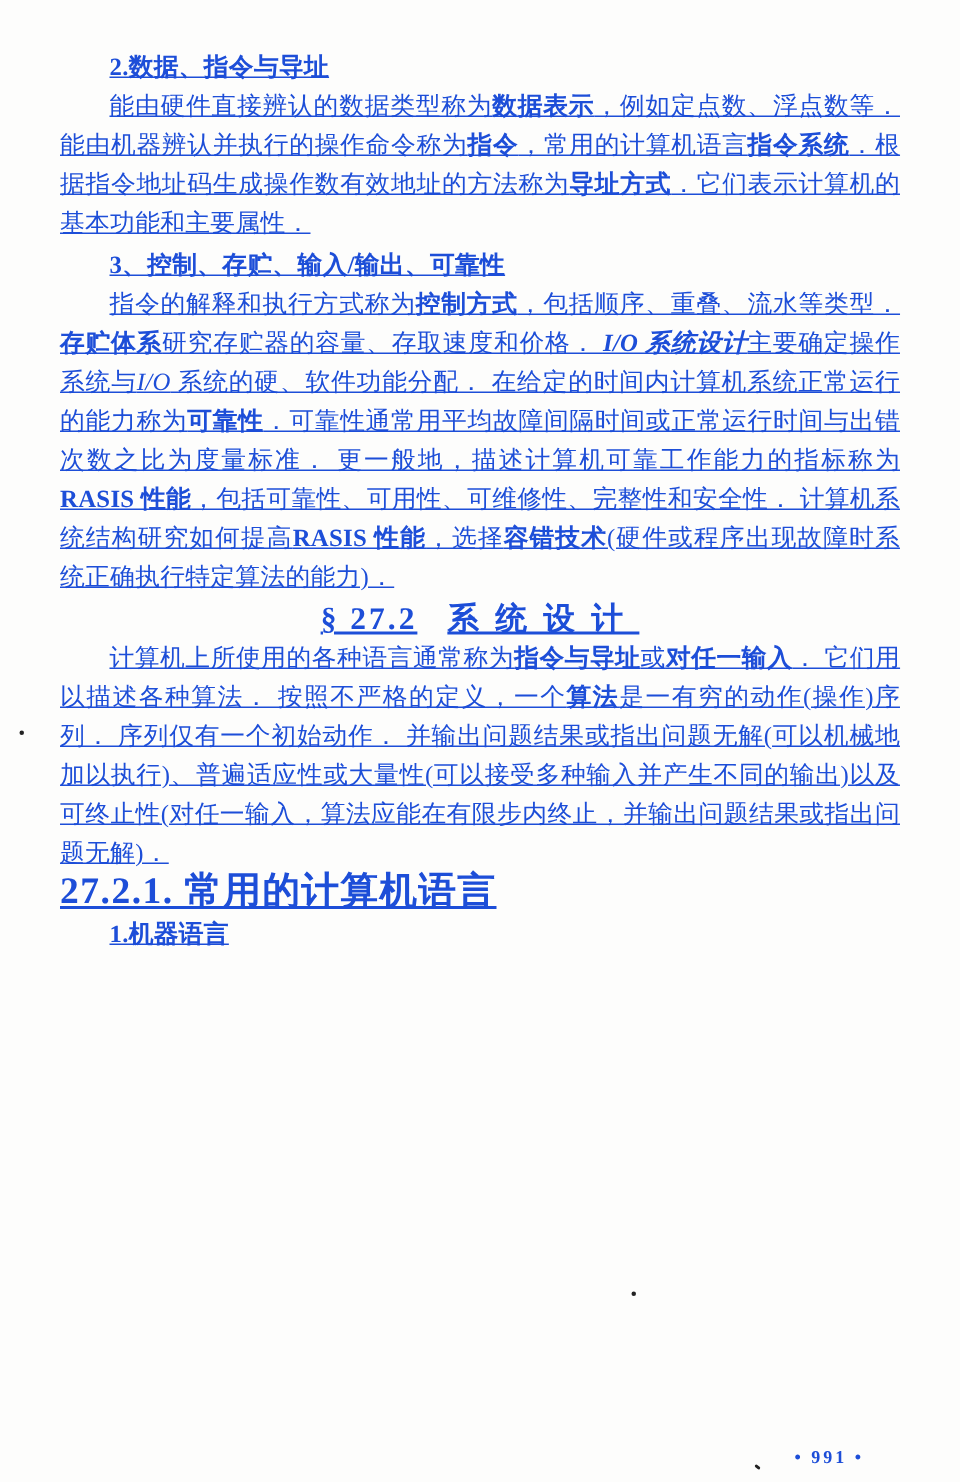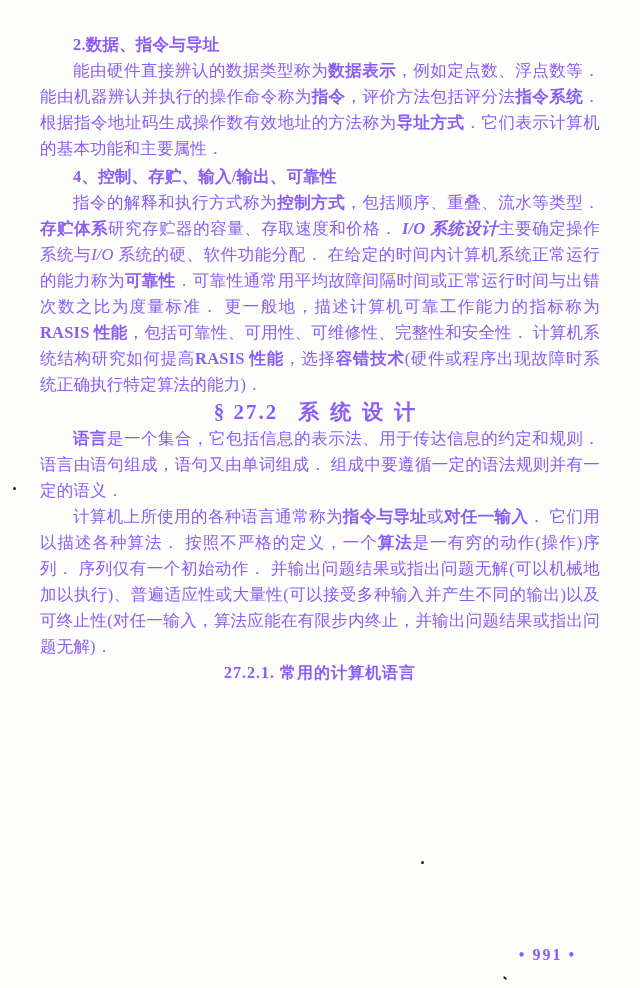--- a/index.html
+++ b/index.html
@@ -6,23 +6,24 @@
   body {
     width: 640px; height: 988px;
     background: #ffffff;
     font-family: "Liberation Serif", "DejaVu Serif", serif;
   }
   .page {
     position: relative;
     width: 640px; height: 988px;
     box-sizing: border-box;
     background: #fdfdfc;
-    color: #8b5cf6;
+    color: #1d4ed8;
     padding: 30px 40px 0 40px;
     overflow: hidden;
+    text-decoration: underline;
   }
   .content p, .content h2, .content h3 { margin: 0; }
   .content p {
     font-size: 16.5px;
     line-height: 26px;
     text-align: justify;
     text-justify: inter-ideograph;
     text-align-last: left;
     text-indent: 2em;
     letter-spacing: 0.2px;
@@ -37,57 +38,56 @@
   .section-title {
     text-align: center;
     font-size: 21px;
     font-weight: bold;
     margin: 10px 0 7px 0;
     line-height: 28px;
   }
   .st-prefix { letter-spacing: 2px; margin-right: 20px; }
   .st-text  { letter-spacing: 11px; }
   .subsection-title {
-    font-size: 16px;
+    font-size: 25px;
     font-weight: bold;
     line-height: 26px;
     margin: 14px 0 8px 0;
     letter-spacing: 1px;
-    text-align: center;
   }
   .footer {
     position: absolute;
     right: 64px;
-    bottom: 24px;
-    font-size: 16px;
+    bottom: 9px;
+    font-size: 12px;
     font-weight: bold;
     letter-spacing: 2px;
   }
   .speck {
     position: absolute;
     background: #222;
     border-radius: 50%;
   }
   .speck-1 { left: 13px;  top: 487px; width: 3px; height: 3px; }
   .speck-2 { left: 421px; top: 861px; width: 3px; height: 3px; }
   .speck-3 { left: 503px; top: 977px; width: 4px; height: 2px; transform: rotate(40deg); border-radius: 1px; }
 </style>
 </head>
 <body>
 
 <div class="page">
   <div class="content">
       <p class="num-heading"><span class="bold">2.数据、指令与导址</span></p>
-      <p class="para"><span>能由硬件直接辨认的数据类型称为</span><span class="bold">数据表示</span><span>，例如定点数、浮点数等．能由机器辨认并执行的操作命令称为</span><span class="bold">指令</span><span>，评价方法包括评分法</span><span class="bold">指令系统</span><span>．根据指令地址码生成操作数有效地址的方法称为</span><span class="bold">导址方式</span><span>．它们表示计算机的基本功能和主要属性．</span></p>
-      <p class="num-heading"><span class="bold">4、控制、存贮、输入/输出、可靠性</span></p>
+      <p class="para"><span>能由硬件直接辨认的数据类型称为</span><span class="bold">数据表示</span><span>，例如定点数、浮点数等．能由机器辨认并执行的操作命令称为</span><span class="bold">指令</span><span>，常用的计算机语言</span><span class="bold">指令系统</span><span>．根据指令地址码生成操作数有效地址的方法称为</span><span class="bold">导址方式</span><span>．它们表示计算机的基本功能和主要属性．</span></p>
+      <p class="num-heading"><span class="bold">3、控制、存贮、输入/输出、可靠性</span></p>
       <p class="para"><span>指令的解释和执行方式称为</span><span class="bold">控制方式</span><span>，包括顺序、重叠、流水等类型． </span><span class="bold">存贮体系</span><span>研究存贮器的容量、存取速度和价格． </span><span class="bold italic">I/O 系统设计</span><span>主要确定操作系统与</span><span class="italic">I/O</span><span> 系统的硬、软件功能分配． 在给定的时间内计算机系统正常运行的能力称为</span><span class="bold">可靠性</span><span>．可靠性通常用平均故障间隔时间或正常运行时间与出错次数之比为度量标准． 更一般地，描述计算机可靠工作能力的指标称为 </span><span class="bold">RASIS 性能</span><span>，包括可靠性、可用性、可维修性、完整性和安全性． 计算机系统结构研究如何提高</span><span class="bold">RASIS 性能</span><span>，选择</span><span class="bold">容错技术</span><span>(硬件或程序出现故障时系统正确执行特定算法的能力)．</span></p>
       <h2 class="section-title"><span class="st-prefix">§ 27.2</span><span class="st-text">系统设计</span></h2>
-      <p class="para"><span class="bold">语言</span><span>是一个集合，它包括信息的表示法、用于传达信息的约定和规则． 语言由语句组成，语句又由单词组成． 组成中要遵循一定的语法规则并有一定的语义．</span></p>
       <p class="para"><span>计算机上所使用的各种语言通常称为</span><span class="bold">指令与导址</span><span>或</span><span class="bold">对任一输入</span><span>． 它们用以描述各种算法． 按照不严格的定义，一个</span><span class="bold">算法</span><span>是一有穷的动作(操作)序列． 序列仅有一个初始动作． 并输出问题结果或指出问题无解(可以机械地加以执行)、普遍适应性或大量性(可以接受多种输入并产生不同的输出)以及可终止性(对任一输入，算法应能在有限步内终止，并输出问题结果或指出问题无解)．</span></p>
       <h3 class="subsection-title"><span class="bold">27.2.1. 常用的计算机语言</span></h3>
+      <p class="num-heading"><span class="bold">1.机器语言</span></p>
     </div>
   <div class="footer">
     <span>• 991 •</span>
   </div>
   <div class="speck speck-1"></div>
   <div class="speck speck-2"></div>
   <div class="speck speck-3"></div>
 </div>
 
 </body></html>

